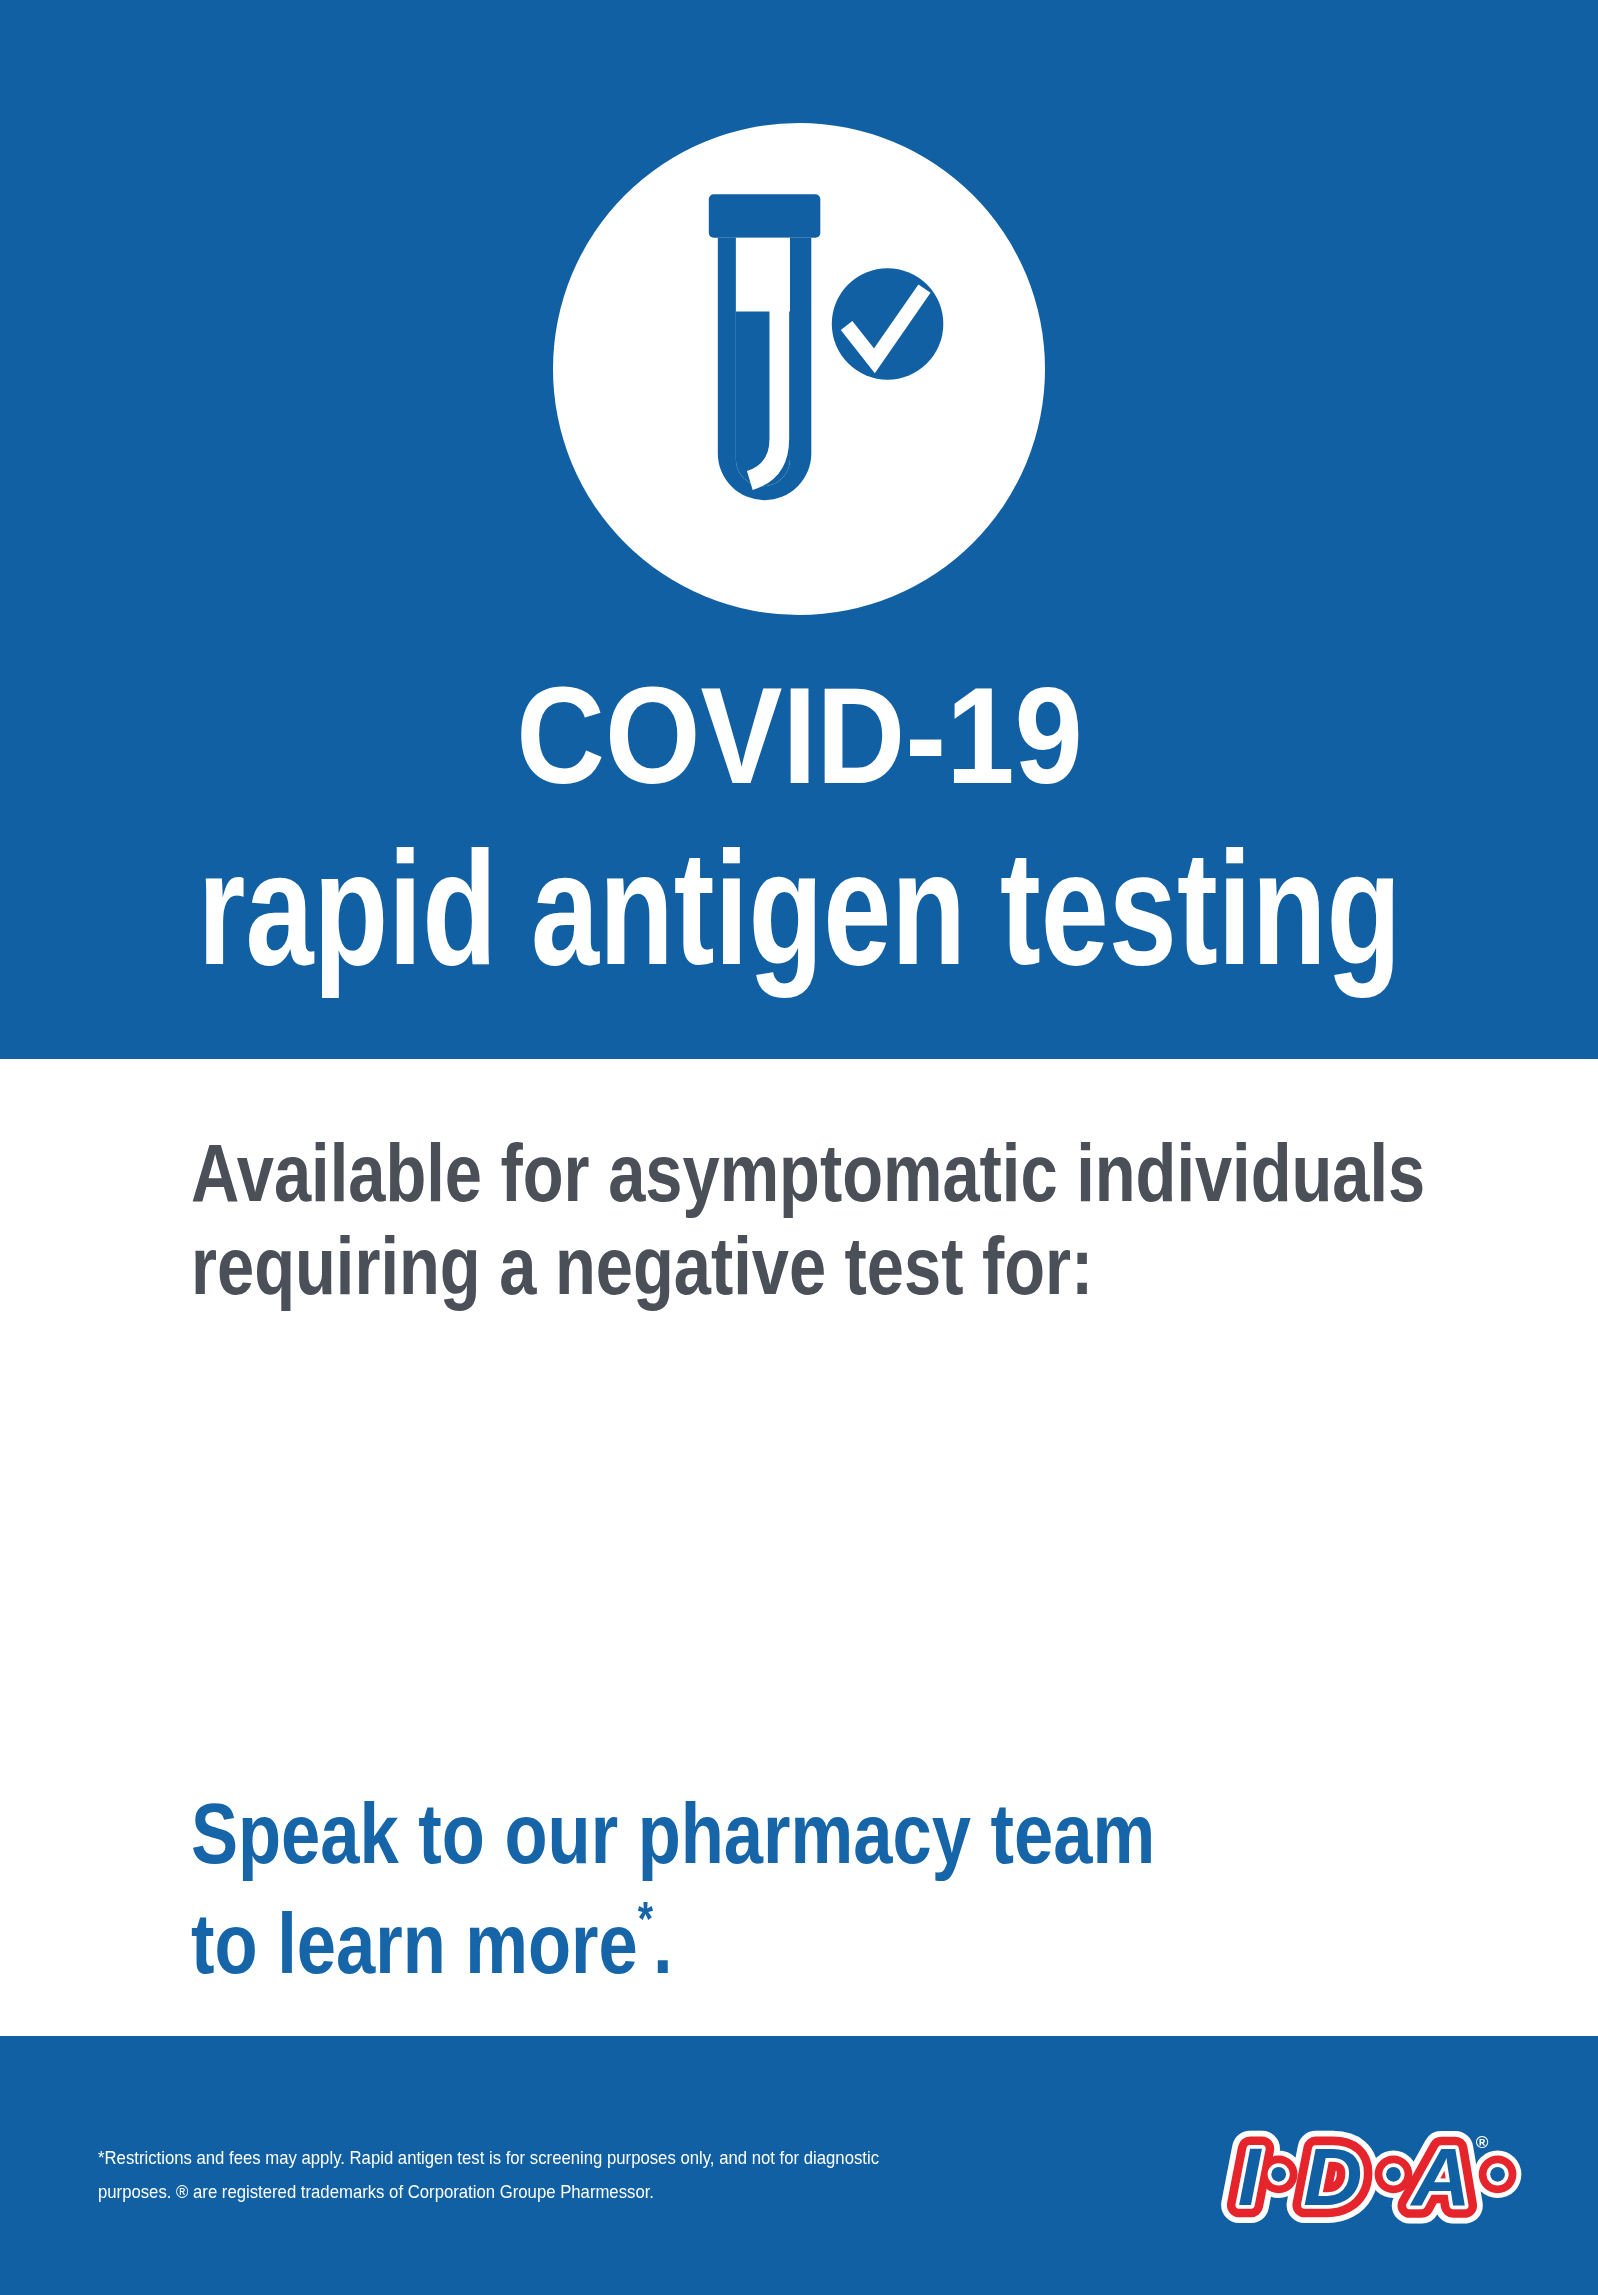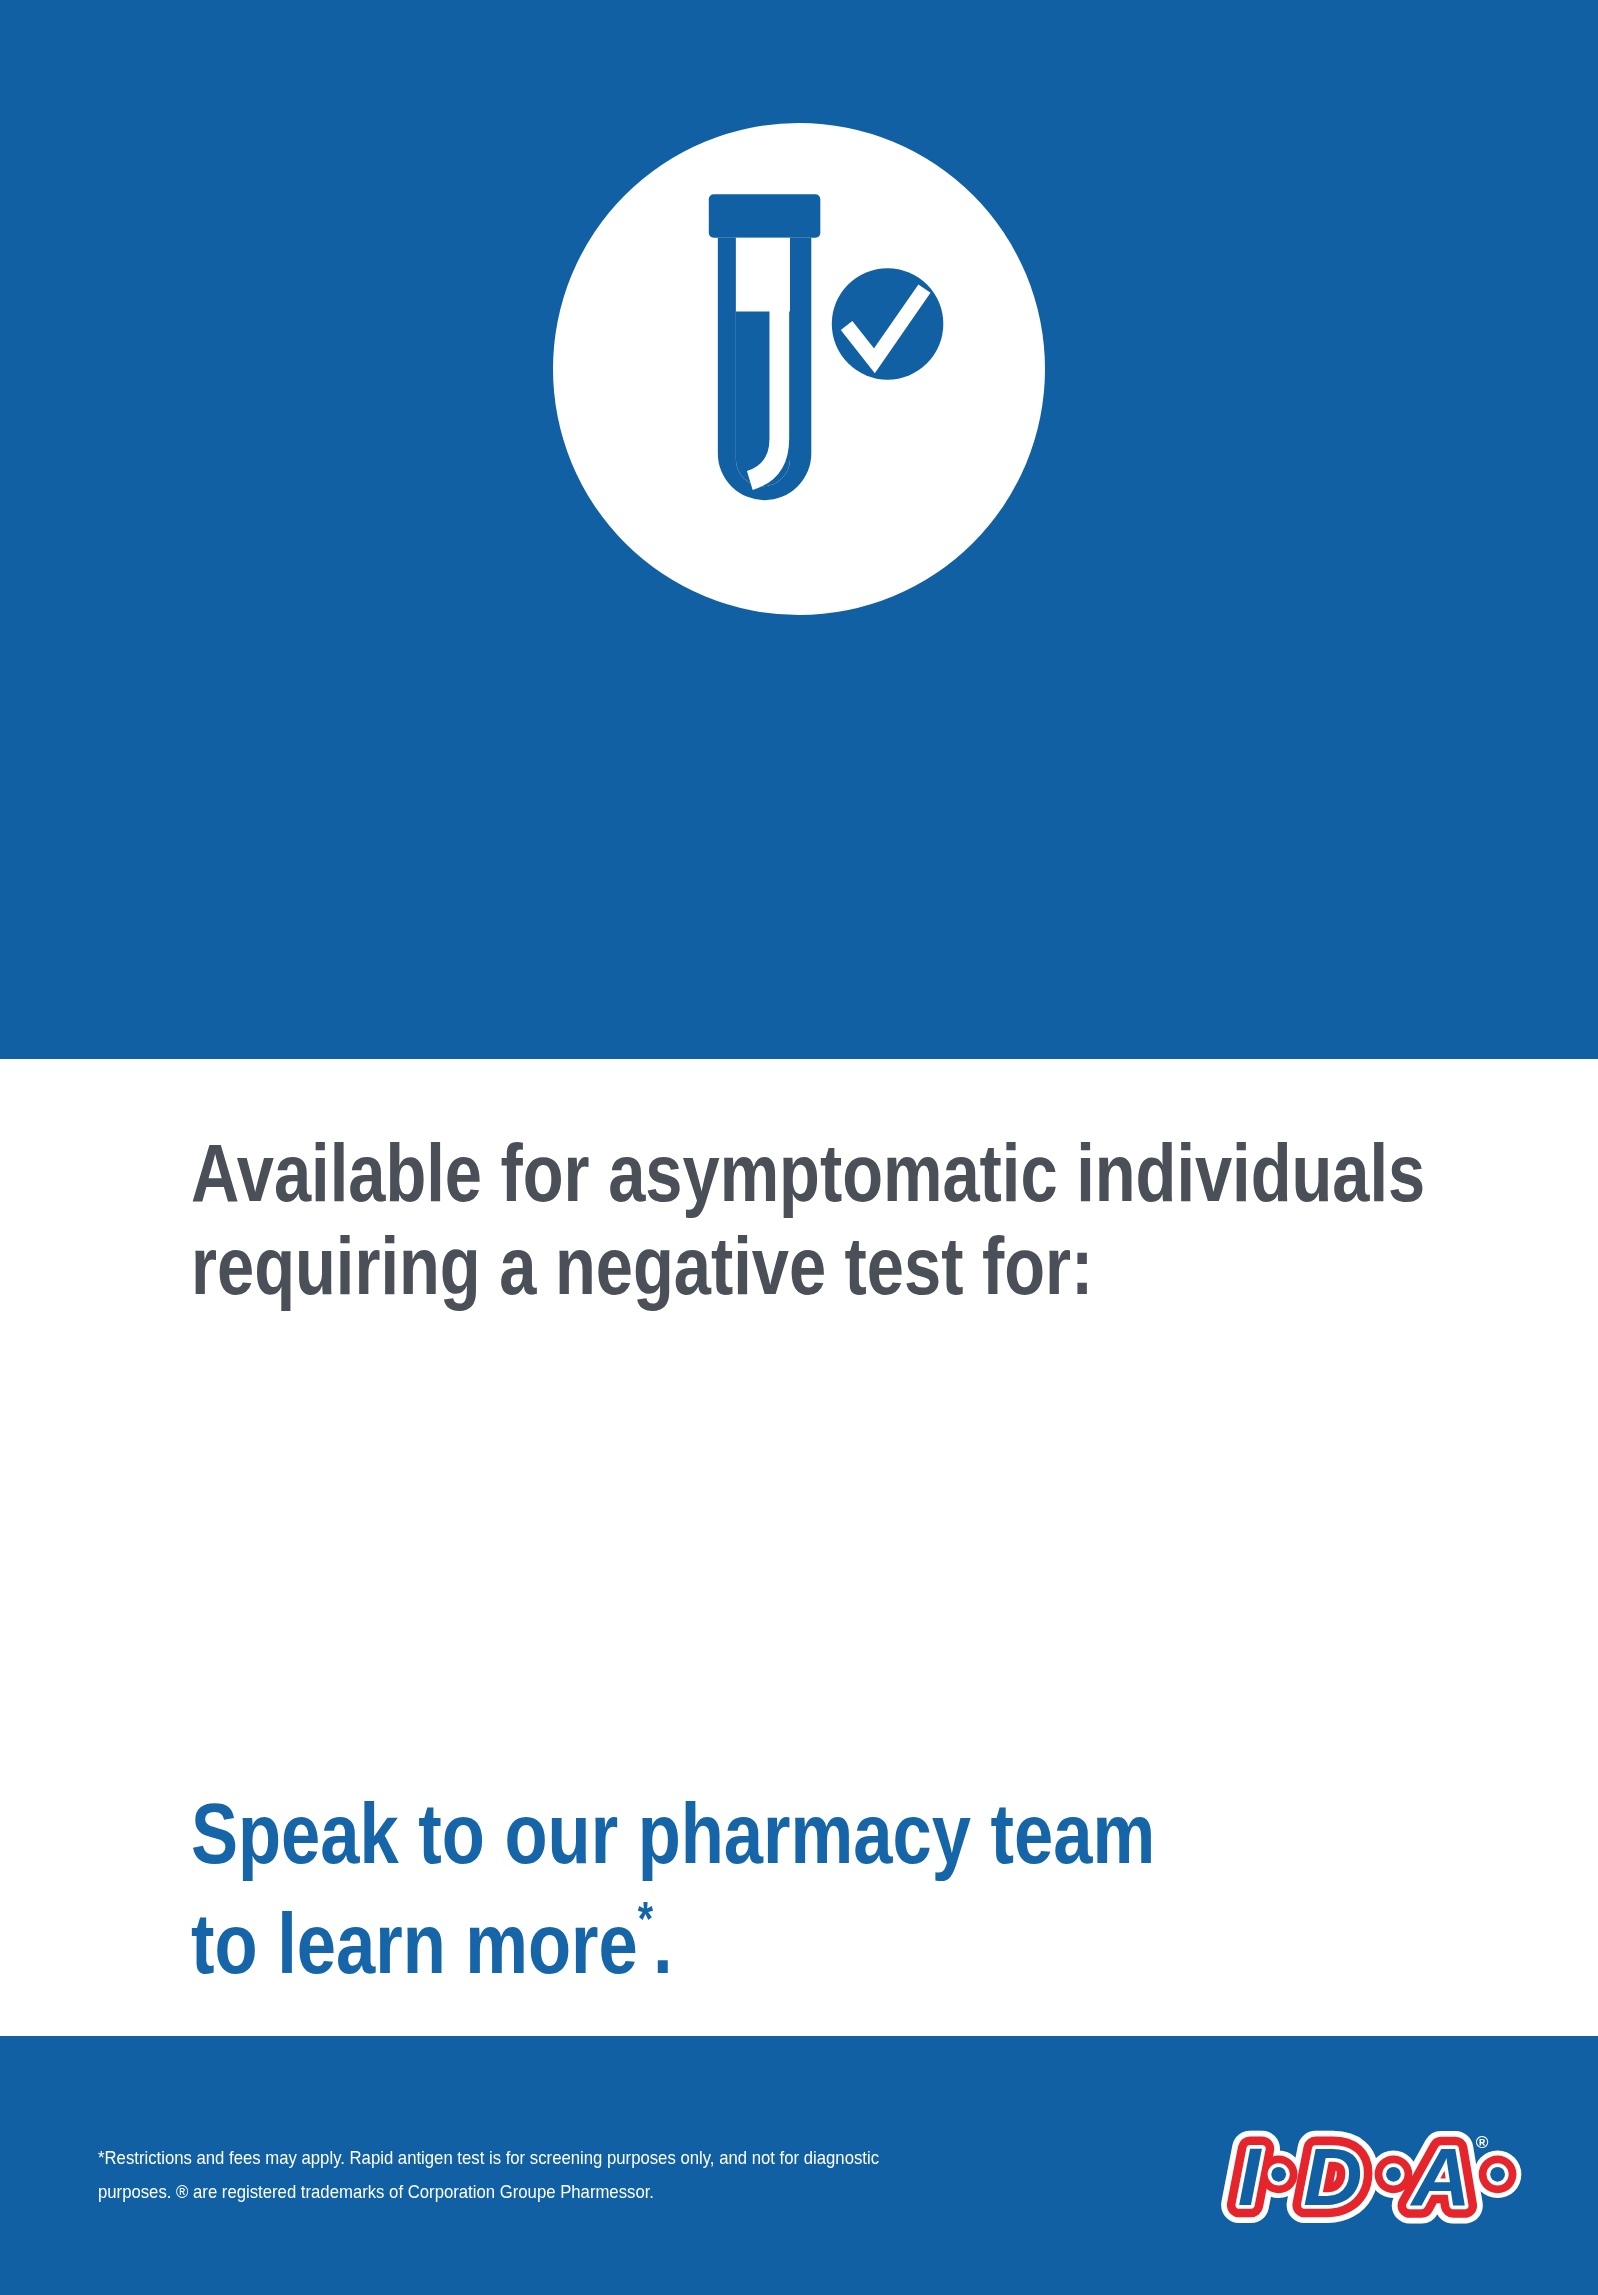--- a/index.html
+++ b/index.html
@@ -104,20 +104,24 @@
         <path class="fill-blue" d="M223 230 H289 V410 A33 33 0 0 1 223 410 Z"></path>
         <path class="tt-channel" d="M276 148 V385 Q276 425 240 436"></path>
       </g>
 
       <g>
         <circle class="fill-blue" cx="408" cy="245" r="68"></circle>
         <path class="check-stroke" d="M358 247 L392 290 L453 202"></path>
       </g>
     </svg>
 
+    <div class="title">
+      <div class="title-line1">COVID-19</div>
+      <div class="title-line2">rapid antigen testing</div>
+    </div>
   </div>
 
   <div class="body-heading">
     <div>Available for asymptomatic individuals</div>
     <div>requiring a negative test for:</div>
   </div>
 
   <div class="cta">
     <div>Speak to our pharmacy team</div>
     <div><span>to learn more</span><span class="footnote-marker">*</span><span>.</span></div>

